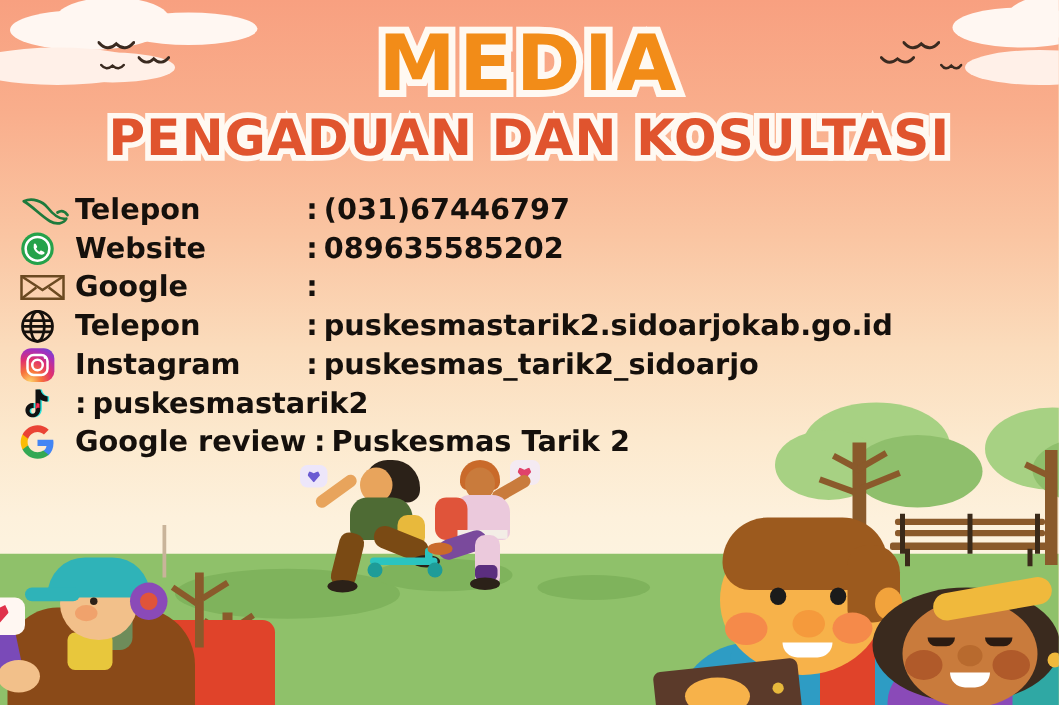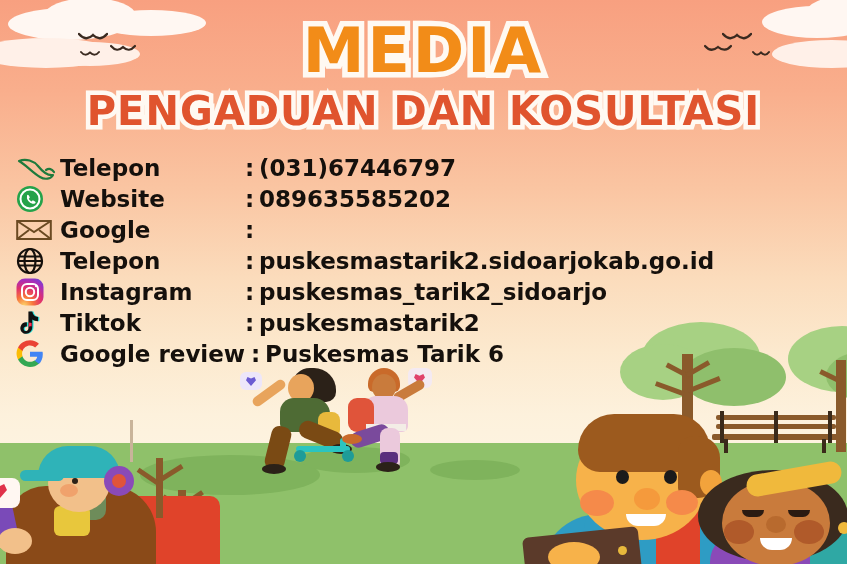--- a/index.html
+++ b/index.html
@@ -221,37 +221,36 @@
     </div>
 
     <div class="row">
       <span class="ico">
         <svg width="28" height="28" viewBox="0 0 28 28">
           <path d="M17.5 2.5 c0.6 3.3 2.6 5.2 5.8 5.6 v4.1 c-2.1 0.1 -4.1 -0.5 -5.8 -1.7 v7.6 c0 4.3 -3.5 7.4 -7.4 6.6 c-3.3 -0.7 -5.3 -4 -4.3 -7.3 c0.8 -2.7 3.5 -4.4 6.3 -4 v4.2 c-1.6 -0.6 -3.2 0.5 -3.2 2.1 c0 1.4 1.2 2.5 2.6 2.3 c1.3 -0.2 2.1 -1.3 2.1 -2.7 V2.5 Z" fill="#2BE2DC"></path>
           <path d="M16.3 2.5 c0.6 3.3 2.6 5.2 5.8 5.6 v4.1 c-2.1 0.1 -4.1 -0.5 -5.8 -1.7 v7.6 c0 4.3 -3.5 7.4 -7.4 6.6 c-3.3 -0.7 -5.3 -4 -4.3 -7.3 c0.8 -2.7 3.5 -4.4 6.3 -4 v4.2 c-1.6 -0.6 -3.2 0.5 -3.2 2.1 c0 1.4 1.2 2.5 2.6 2.3 c1.3 -0.2 2.1 -1.3 2.1 -2.7 V2.5 Z" fill="#111111"></path>
           <path d="M13.2 13.4 c0.9 0 1.7 0.2 2.4 0.5 v3.5 c-1.3 -0.5 -2.5 0 -3 1 Z" fill="#FF2C55"></path>
         </svg>
       </span>
-      <span class="lbl">Tiktok</span>
       <span class="colon">:</span>
       <span class="val">puskesmastarik2</span>
     </div>
 
     <div class="row">
       <span class="ico">
         <svg width="28" height="28" viewBox="0 0 28 28">
           <path d="M26.8 14.3 c0 -0.9 -0.1 -1.8 -0.25 -2.6 H14 v5 h7.2 c-0.3 1.7 -1.25 3.1 -2.65 4.05 v3.35 h4.3 c2.5 -2.3 3.95 -5.7 3.95 -9.8 Z" fill="#4285F4"></path>
           <path d="M14 27 c3.6 0 6.6 -1.2 8.85 -3.25 l-4.3 -3.35 c-1.2 0.8 -2.7 1.3 -4.55 1.3 c-3.5 0 -6.45 -2.35 -7.5 -5.55 H2.05 v3.45 C4.3 24.05 8.8 27 14 27 Z" fill="#34A853"></path>
           <path d="M6.5 16.15 c-0.27 -0.8 -0.42 -1.65 -0.42 -2.55 s0.15 -1.75 0.42 -2.55 V7.6 H2.05 C1.1 9.45 0.55 11.65 0.55 13.6 s0.55 4.15 1.5 6 Z" fill="#FBBC05"></path>
           <path d="M14 5.5 c2 0 3.75 0.7 5.15 2.05 l3.8 -3.8 C20.6 1.55 17.6 0.2 14 0.2 C8.8 0.2 4.3 3.15 2.05 7.6 L6.5 11.05 C7.55 7.85 10.5 5.5 14 5.5 Z" fill="#EA4335"></path>
         </svg>
       </span>
       <span class="lbl wide">Google review</span>
       <span class="colon">:</span>
-      <span class="val">Puskesmas Tarik 6</span>
+      <span class="val">Puskesmas Tarik 2</span>
     </div>
 
   </div>
 
   <div class="grass"></div>
   <div class="grass-dark" style="left:140px;top:455px;width:180px;height:40px;"></div>
   <div class="grass-dark" style="left:300px;top:447px;width:110px;height:26px;"></div>
   <div class="grass-dark" style="left:430px;top:460px;width:90px;height:20px;"></div>
 
   <div class="tree" style="left:620px;top:320px;width:170px;height:130px;">

